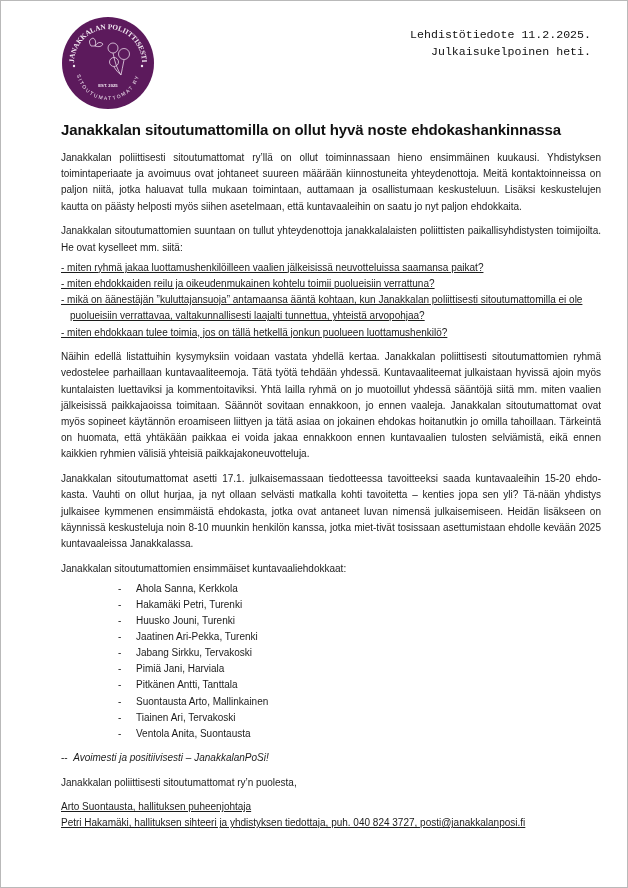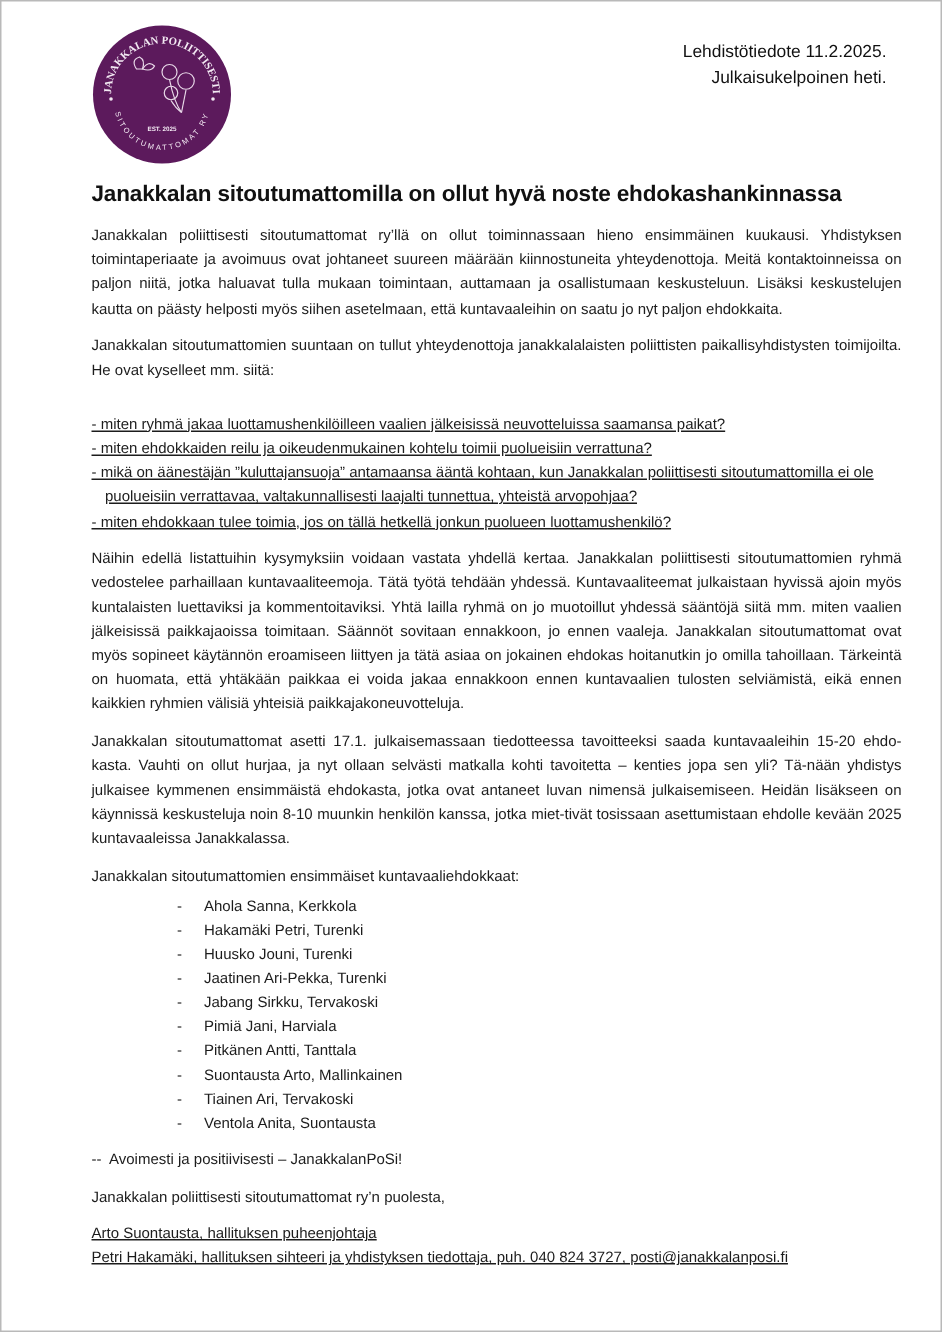--- a/index.html
+++ b/index.html
@@ -5,34 +5,34 @@
     html, body { margin: 0; padding: 0; background: #ffffff; }
     body { width: 628px; height: 888px; position: relative; overflow: hidden; }
     .page {
       position: absolute; left: 0; top: 0; width: 626px; height: 886px;
       border: 1px solid #b9b9b9; background: #ffffff;
       font-family: "Liberation Sans", sans-serif; color: #1a1a1a;
     }
     .logo { position: absolute; left: 60px; top: 15px; width: 94px; height: 94px; }
     .header-right {
       position: absolute; right: 36px; top: 25px; text-align: right;
-      font-size: 11.6px; line-height: 17px; color: #111;
+      font-size: 11.6px; line-height: 17px; color: #111; font-family: Liberation Mono, monospace;
     }
     .title {
       position: absolute; left: 60px; top: 120px; width: 540px; margin: 0;
       font-size: 15px; font-weight: bold; color: #111; letter-spacing: -0.1px;
     }
     .body { position: absolute; left: 60px; top: 149px; width: 540px; font-size: 10px; line-height: 16.2px; color: #1c1c1c; }
     .p { margin: 0 0 8.5px 0; text-align: justify; }
     .q { margin: 0; padding-left: 9px; text-indent: -9px; text-decoration: underline; }
     .qlist { margin: 0 0 8.5px 0; }
     .cands { margin: 4px 0 8px 0; padding: 0; list-style: none; }
     .cands li { position: relative; padding-left: 75px; line-height: 16.1px; }
     .cands li .dash { position: absolute; left: 57px; }
-    .italic { }
+    .italic { font-style: italic; }
     .sig { margin: 0; text-decoration: underline; }
   </style>
 </head>
 <body>
 
 <div class="page">
 
   <svg class="logo" viewBox="0 0 94 94">
     <defs>
       <path id="arcTop" d="M 13 47 A 34 34 0 0 1 81 47"></path>
@@ -62,21 +62,21 @@
 
   <div class="header-right">
     <div>Lehdistötiedote 11.2.2025.</div>
     <div>Julkaisukelpoinen heti.</div>
   </div>
 
   <h1 class="title">Janakkalan sitoutumattomilla on ollut hyvä noste ehdokashankinnassa</h1>
 
   <div class="body">
     <p class="p">Janakkalan poliittisesti sitoutumattomat ry’llä on ollut toiminnassaan hieno ensimmäinen kuukausi. Yhdistyksen toimintaperiaate ja avoimuus ovat johtaneet suureen määrään kiinnostuneita yhteydenottoja. Meitä kontaktoinneissa on paljon niitä, jotka haluavat tulla mukaan toimintaan, auttamaan ja osallistumaan keskusteluun. Lisäksi keskustelujen kautta on päästy helposti myös siihen asetelmaan, että kuntavaaleihin on saatu jo nyt paljon ehdokkaita.</p>
-    <p class="p" style="margin-bottom:20px">Janakkalan sitoutumattomien suuntaan on tullut yhteydenottoja janakkalalaisten poliittisten paikallisyhdistysten toimijoilta. He ovat kyselleet mm. siitä:</p>
+    <p class="p" style="margin-bottom:4px">Janakkalan sitoutumattomien suuntaan on tullut yhteydenottoja janakkalalaisten poliittisten paikallisyhdistysten toimijoilta. He ovat kyselleet mm. siitä:</p>
     <div class="qlist">
       <p class="q">- miten ryhmä jakaa luottamushenkilöilleen vaalien jälkeisissä neuvotteluissa saamansa paikat?</p>
       <p class="q">- miten ehdokkaiden reilu ja oikeudenmukainen kohtelu toimii puolueisiin verrattuna?</p>
       <p class="q">- mikä on äänestäjän ”kuluttajansuoja” antamaansa ääntä kohtaan, kun Janakkalan poliittisesti sitoutumattomilla ei ole puolueisiin verrattavaa, valtakunnallisesti laajalti tunnettua, yhteistä arvopohjaa?</p>
       <p class="q">- miten ehdokkaan tulee toimia, jos on tällä hetkellä jonkun puolueen luottamushenkilö?</p>
     </div>
     <p class="p">Näihin edellä listattuihin kysymyksiin voidaan vastata yhdellä kertaa. Janakkalan poliittisesti sitoutumattomien ryhmä vedostelee parhaillaan kuntavaaliteemoja. Tätä työtä tehdään yhdessä. Kuntavaaliteemat julkaistaan hyvissä ajoin myös kuntalaisten luettaviksi ja kommentoitaviksi. Yhtä lailla ryhmä on jo muotoillut yhdessä sääntöjä siitä mm. miten vaalien jälkeisissä paikkajaoissa toimitaan. Säännöt sovitaan ennakkoon, jo ennen vaaleja. Janakkalan sitoutumattomat ovat myös sopineet käytännön eroamiseen liittyen ja tätä asiaa on jokainen ehdokas hoitanutkin jo omilla tahoillaan. Tärkeintä on huomata, että yhtäkään paikkaa ei voida jakaa ennakkoon ennen kuntavaalien tulosten selviämistä, eikä ennen kaikkien ryhmien välisiä yhteisiä paikkajakoneuvotteluja.</p>
     <p class="p">Janakkalan sitoutumattomat asetti 17.1. julkaisemassaan tiedotteessa tavoitteeksi saada kuntavaaleihin 15-20 ehdo-kasta. Vauhti on ollut hurjaa, ja nyt ollaan selvästi matkalla kohti tavoitetta – kenties jopa sen yli? Tä-nään yhdistys julkaisee kymmenen ensimmäistä ehdokasta, jotka ovat antaneet luvan nimensä julkaisemiseen. Heidän lisäkseen on käynnissä keskusteluja noin 8-10 muunkin henkilön kanssa, jotka miet-tivät tosissaan asettumistaan ehdolle kevään 2025 kuntavaaleissa Janakkalassa.</p>
     <p class="p" style="margin-bottom:0">Janakkalan sitoutumattomien ensimmäiset kuntavaaliehdokkaat:</p>
 

